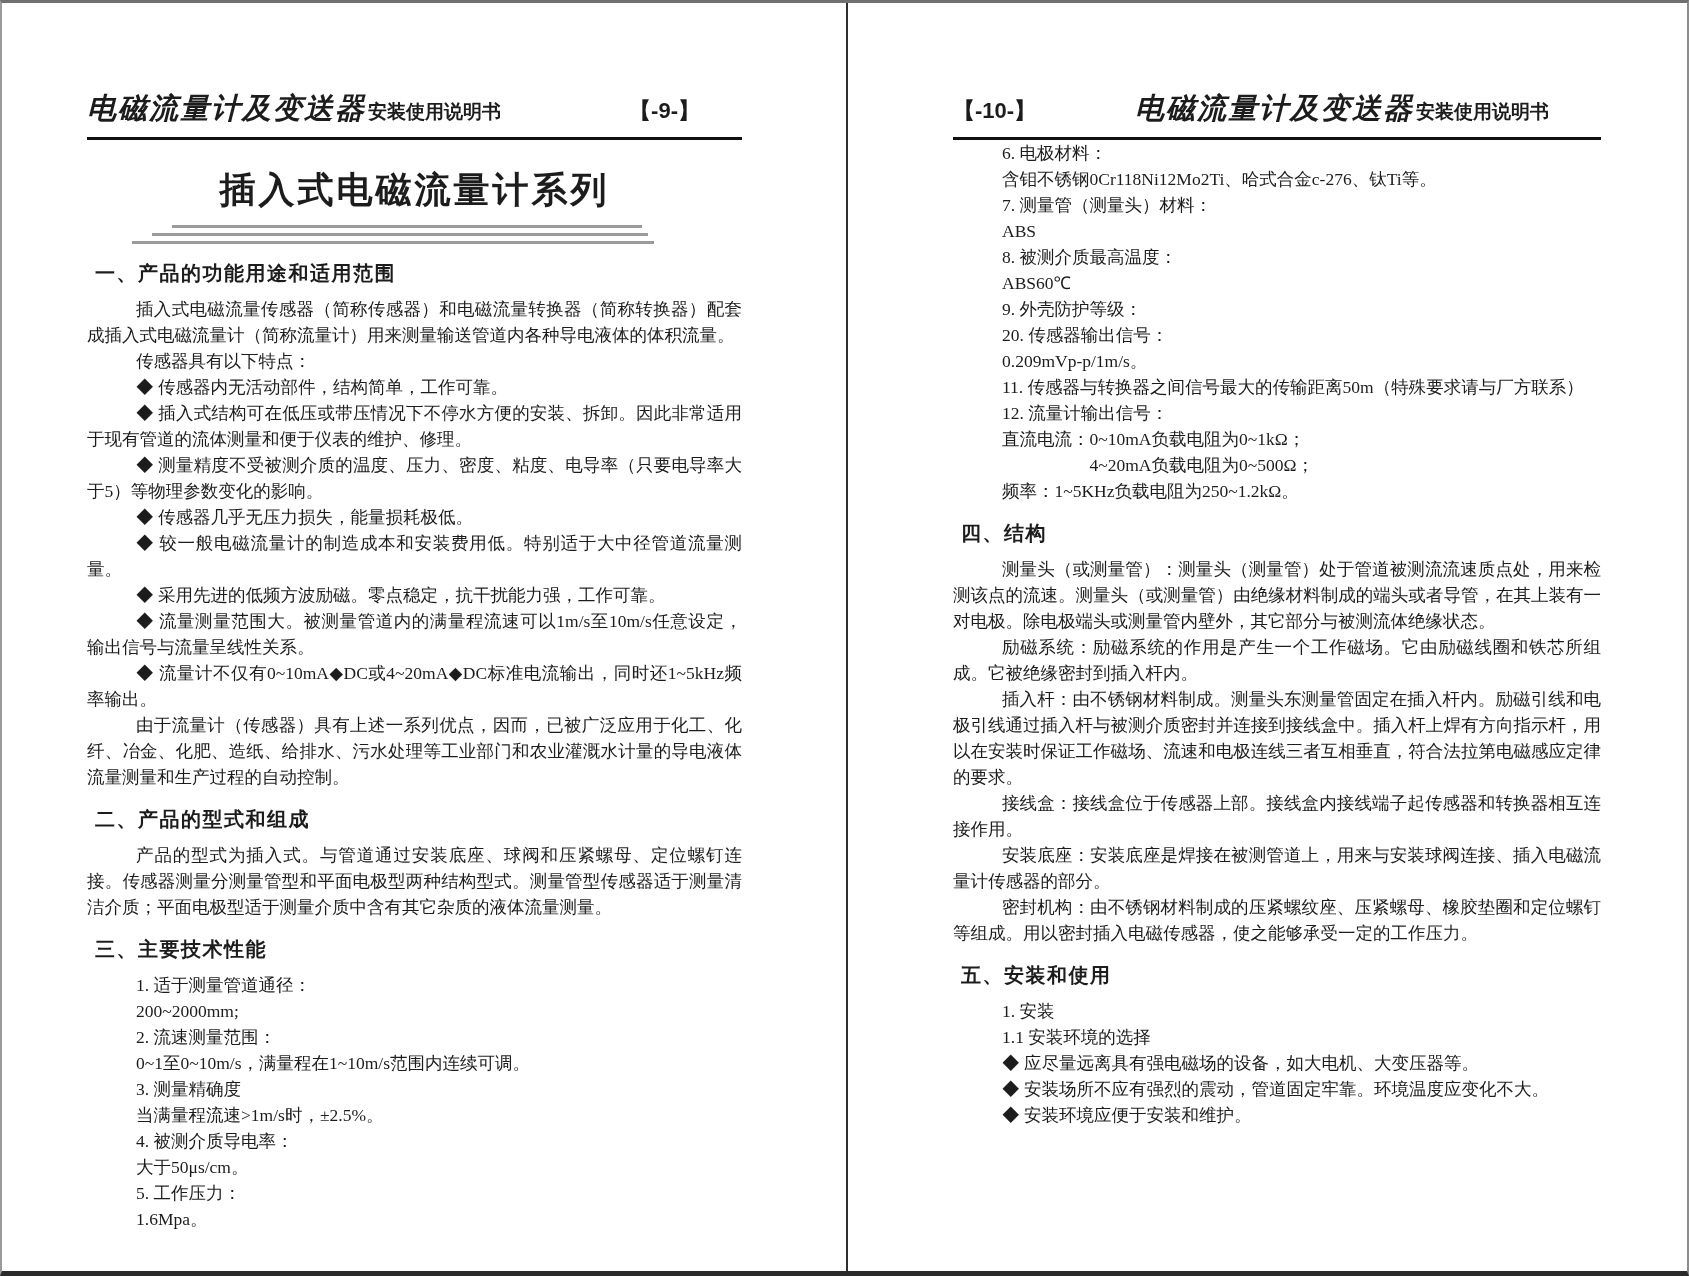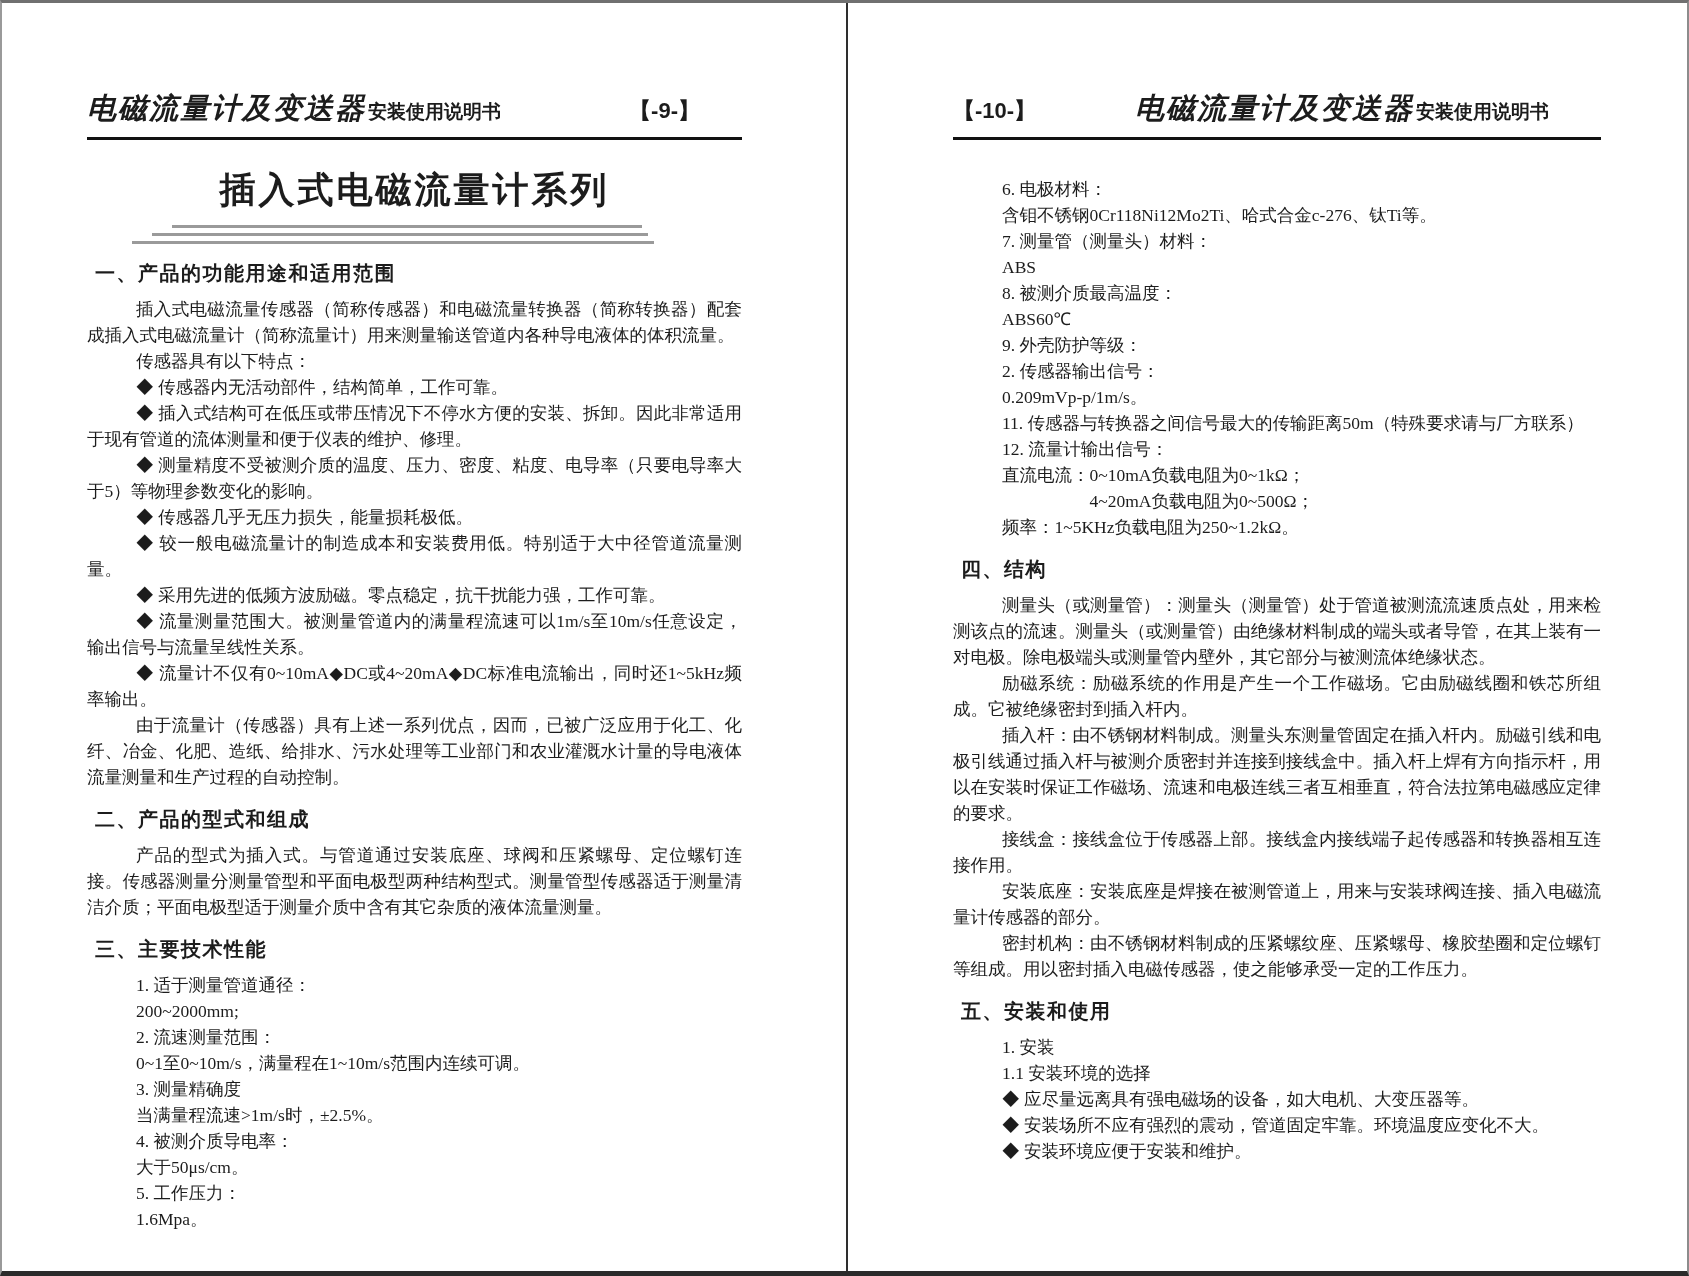--- a/index.html
+++ b/index.html
@@ -67,21 +67,21 @@
   }
   .para{
     font-size:17.5px;line-height:26px;
     text-align:justify;text-indent:2.8em;
   }
   .item{
     font-size:17.5px;line-height:26px;
     margin-left:2.8em;
   }
   .item.deep{padding-left:5em;}
-  .spec-list{margin-top:36px;}
+  .spec-list{}
   .first-gap{margin-top:2px;}
 </style>
 </head>
 <body>
 
 <div class="sheet">
 
   <div class="page page-left">
     <div class="page-header">
       <div class="brand-group">
@@ -139,21 +139,21 @@
     </div>
 
     <div class="spec-list">
       <div class="item">6. 电极材料：</div>
       <div class="item">含钼不锈钢0Cr118Ni12Mo2Ti、哈式合金c-276、钛Ti等。</div>
       <div class="item">7. 测量管（测量头）材料：</div>
       <div class="item">ABS</div>
       <div class="item">8. 被测介质最高温度：</div>
       <div class="item">ABS60℃</div>
       <div class="item">9. 外壳防护等级：</div>
-      <div class="item">2. 传感器输出信号：</div>
+      <div class="item">20. 传感器输出信号：</div>
       <div class="item">0.209mVp-p/1m/s。</div>
       <div class="item">11. 传感器与转换器之间信号最大的传输距离50m（特殊要求请与厂方联系）</div>
       <div class="item">12. 流量计输出信号：</div>
       <div class="item">直流电流：0~10mA负载电阻为0~1kΩ；</div>
       <div class="item deep">4~20mA负载电阻为0~500Ω；</div>
       <div class="item">频率：1~5KHz负载电阻为250~1.2kΩ。</div>
     </div>
 
     <div class="sec-heading">四、结构</div>
     <div class="para">测量头（或测量管）：测量头（测量管）处于管道被测流流速质点处，用来检测该点的流速。测量头（或测量管）由绝缘材料制成的端头或者导管，在其上装有一对电极。除电极端头或测量管内壁外，其它部分与被测流体绝缘状态。</div>

